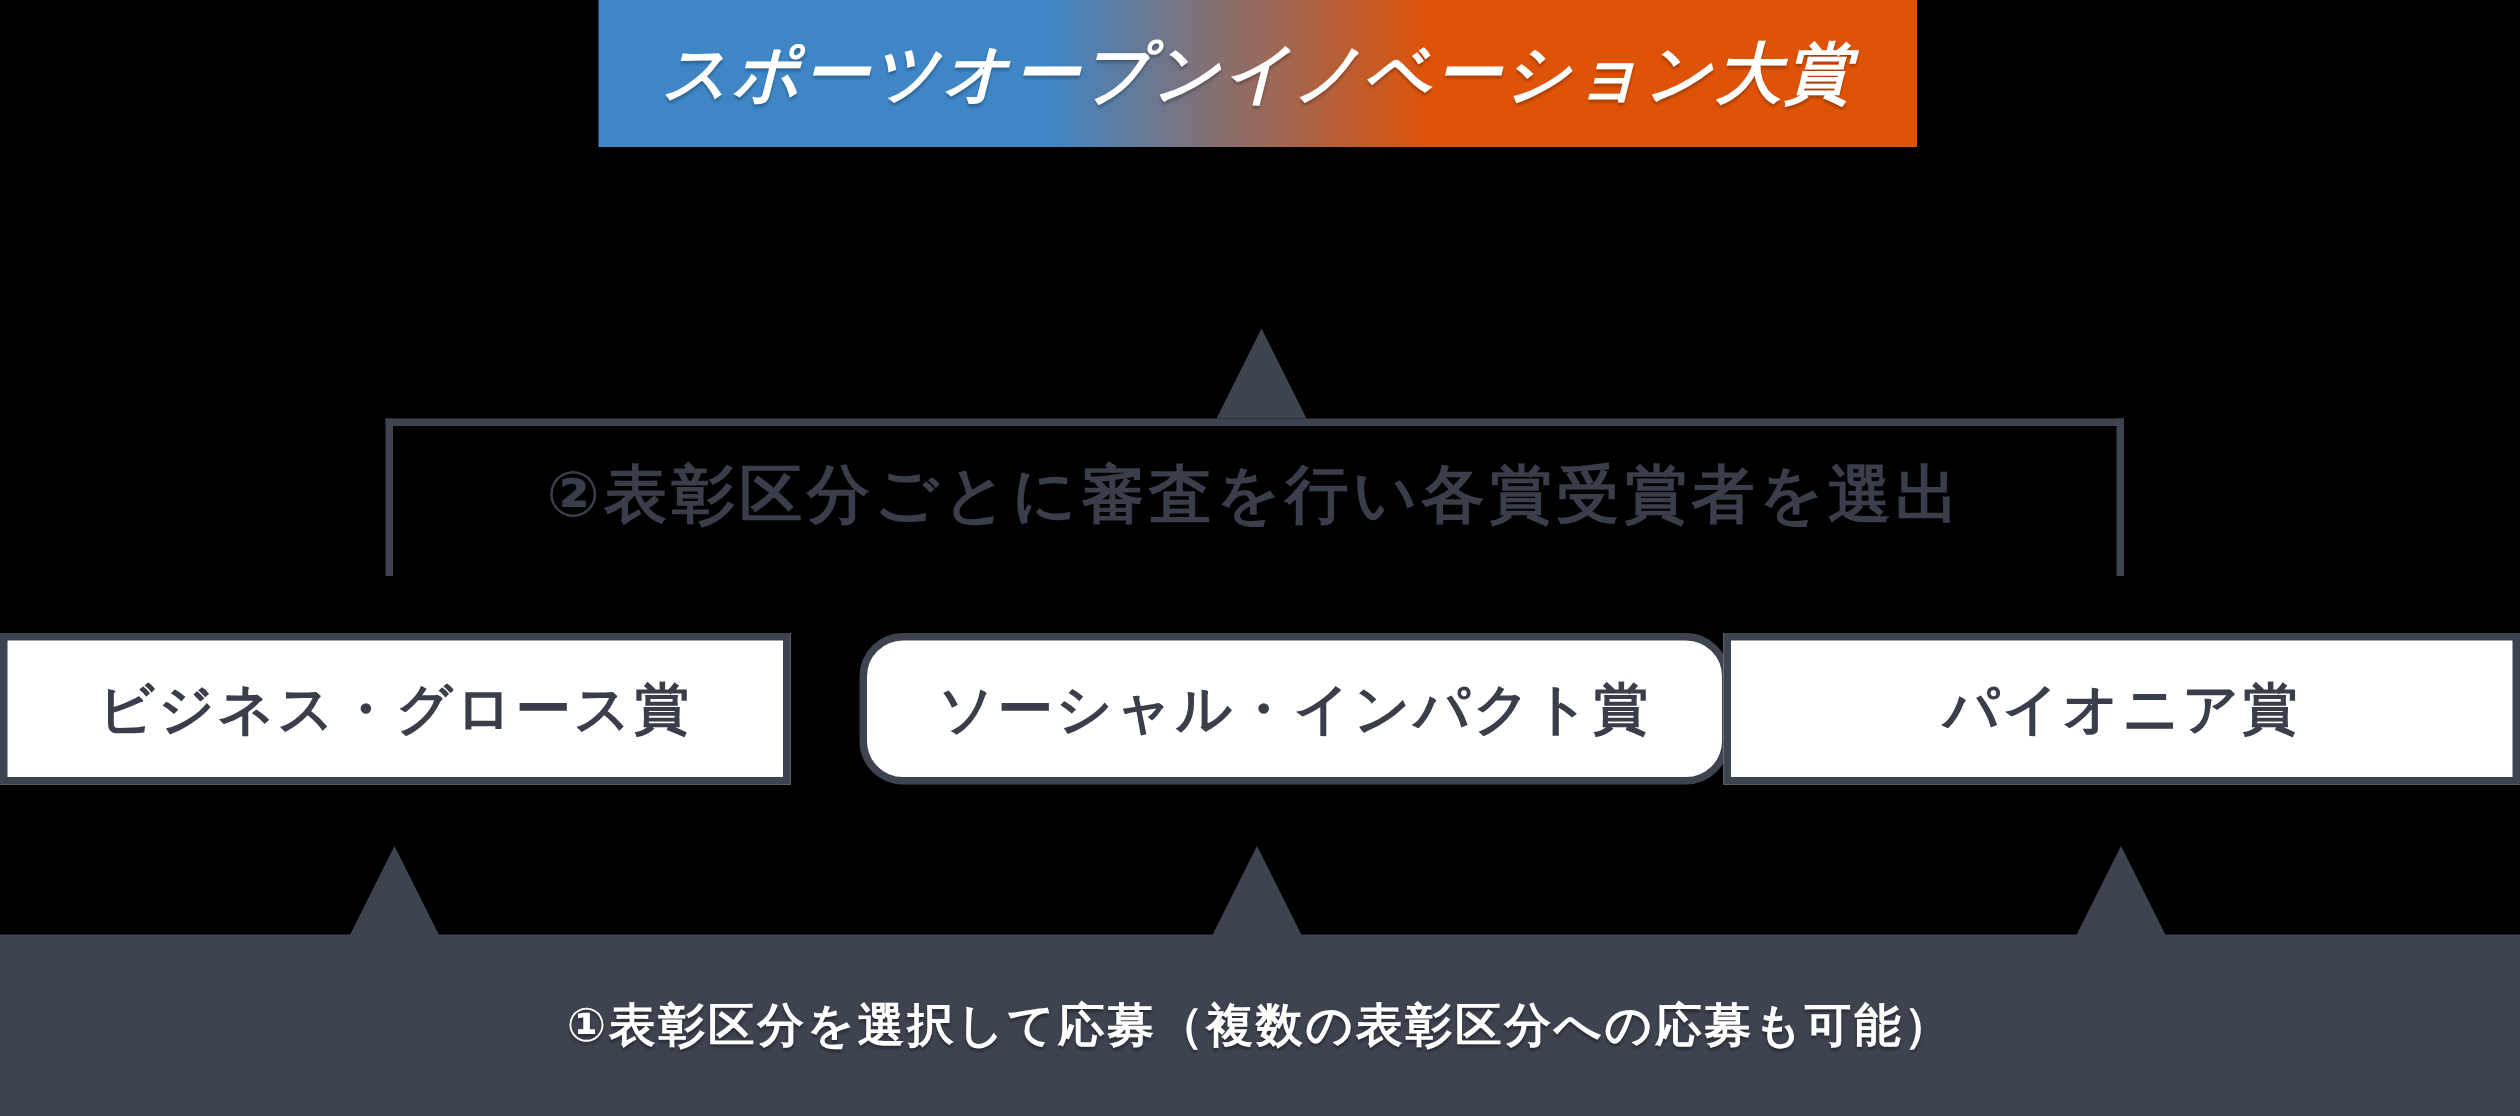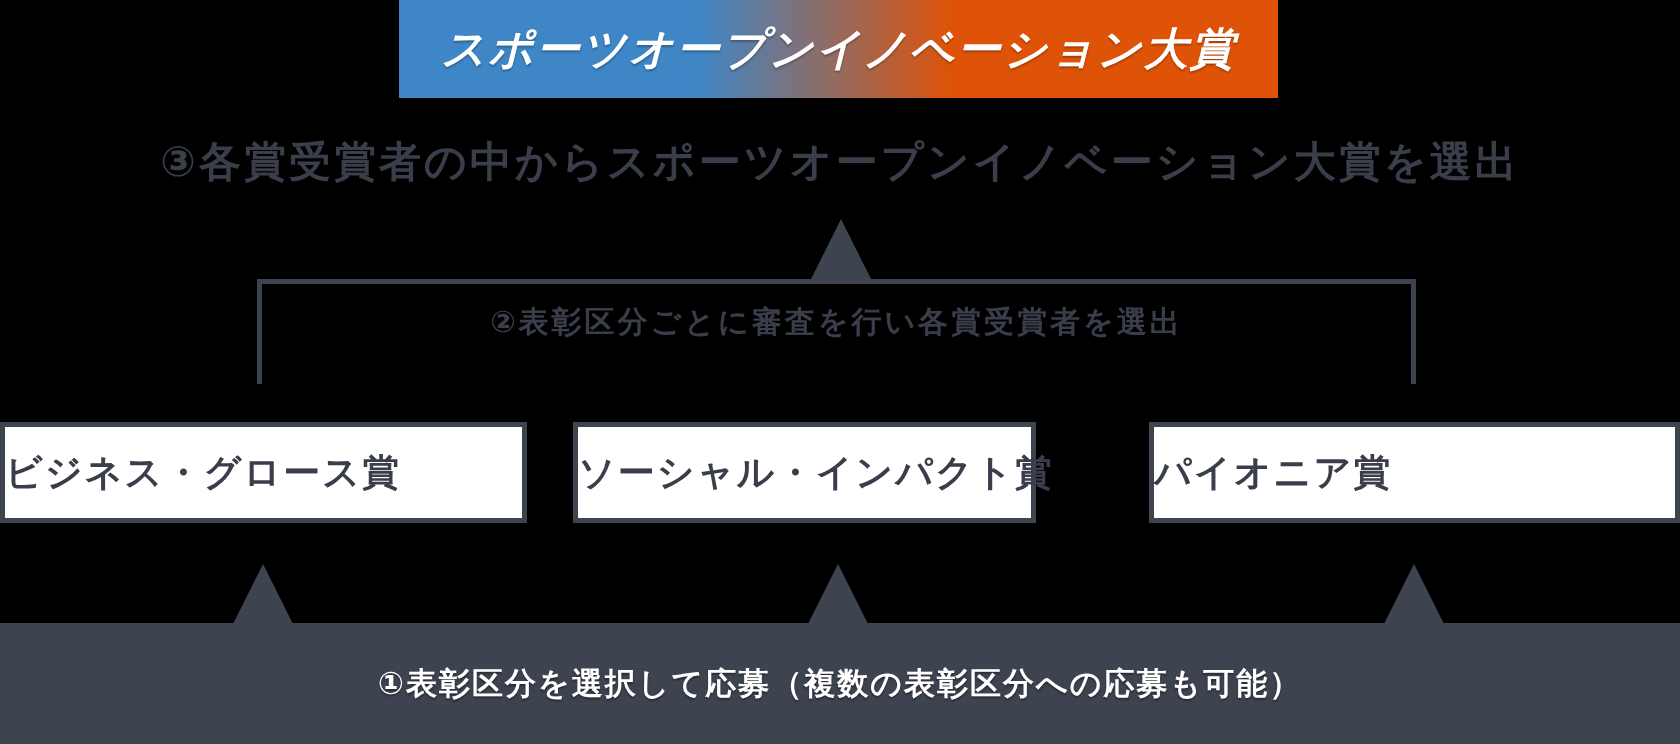--- a/index.html
+++ b/index.html
@@ -61,43 +61,43 @@
     width: 1159px; height: 105px;
     box-sizing: border-box;
     border-top: 5px solid #3E4350;
     border-left: 5px solid #3E4350;
     border-right: 5px solid #3E4350;
   }
   .step2 {
     margin-top: 18px;
     text-align: center;
     color: #3A3E4A;
-    font-size: 30px;
+    font-size: 42px;
     letter-spacing: 3px;
     white-space: nowrap;
   }
 
   
   .award {
     position: absolute;
     top: 422px;
     height: 101px;
     box-sizing: border-box;
     background: #FFFFFF;
     border: 5px solid #3E4350;
-    display: flex; align-items: center; justify-content: flex-start;
+    display: flex; align-items: center; justify-content: center;
   }
   .award span {
     color: #3A3E4A;
     font-size: 37px;
     letter-spacing: 2px;
     white-space: nowrap;
   }
   .award-1 { left: 0;      width: 527px; }
-  .award-2 { left: 573px;  width: 463px; }
+  .award-2 { left: 573px;  width: 580px; border-radius: 29px; }
   .award-3 { left: 1149px; width: 531px; }
 
   
   .bottombar {
     position: absolute;
     left: 0; top: 623px;
     width: 1680px; height: 121px;
     background: #3E4350;
     display: flex; align-items: center; justify-content: center;
   }
@@ -111,21 +111,20 @@
 </style>
 </head>
 <body>
 
 <div class="stage">
 
   <div class="banner">
     <span>スポーツオープンイノベーション大賞</span>
   </div>
 
-  <div class="step3">③各賞受賞者の中からスポーツオープンイノベーション大賞を選出</div>
 
   <div class="tri tri-top"></div>
 
   <div class="bracket">
     <div class="step2">②表彰区分ごとに審査を行い各賞受賞者を選出</div>
   </div>
 
   <div class="award award-1">
     <span>ビジネス・グロース賞</span>
   </div>

